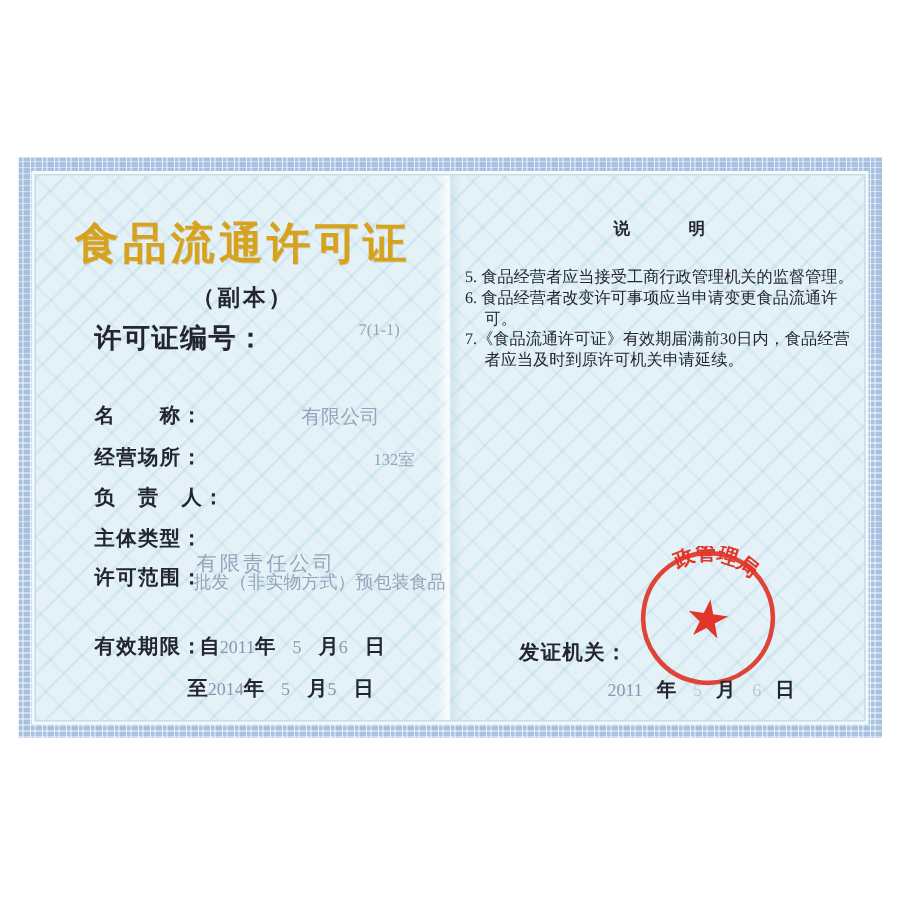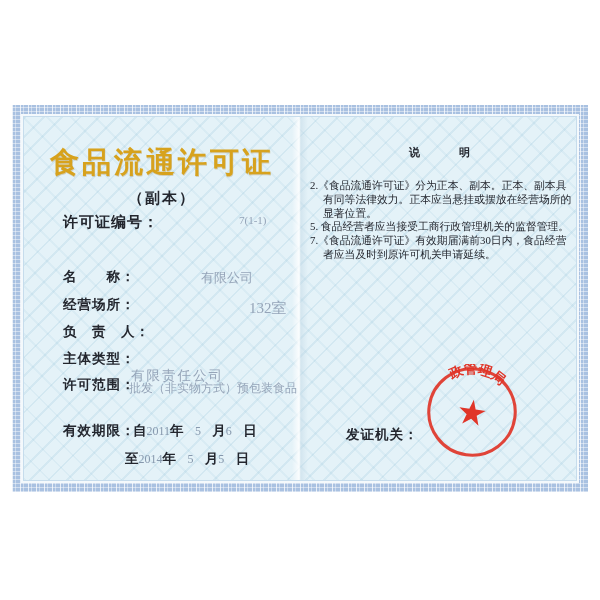--- a/index.html
+++ b/index.html
@@ -40,21 +40,21 @@
   .ink { color:#23262e; }
   .faint { color:#95a4b8; }
   .printnum { color:#8698ad; font-family:"Liberation Serif","DejaVu Serif",serif; }
 
   
   .title { left:16px; top:26px; width:244px; text-align:center;
     font-size:29px; font-weight:bold; color:#d7a21d; letter-spacing:3px;
     text-shadow:0.5px 0.5px 0 rgba(150,105,10,.25); white-space:nowrap; }
   .subtitle { left:16px; top:72px; width:244px; text-align:center;
     font-size:15px; font-weight:bold; letter-spacing:2px; }
-  .licno-label { left:39px; top:96px; font-size:15px; font-weight:bold; letter-spacing:1px; }
+  .licno-label { left:39px; top:96px; font-size:18px; font-weight:bold; letter-spacing:1px; }
   .licno-value { left:215px; top:97px; font-size:11px; }
 
   .flabel { left:39px; font-size:13.5px; font-weight:bold; letter-spacing:1px; white-space:nowrap; }
   .fval { font-size:13px; white-space:nowrap;text-align:right; }
 
   .vrow { font-size:13.5px; font-weight:bold; white-space:nowrap; }
   .vrow .printnum { font-weight:normal; font-size:12px; }
 
   
   .heading { left:277px; top:28px; width:277px; text-align:center;
@@ -81,21 +81,21 @@
       <div class="abs title">食品流通许可证</div>
       <div class="abs subtitle ink">（副本）</div>
 
       <div class="abs licno-label ink">许可证编号：</div>
       <div class="abs licno-value faint">7(1-1)</div>
 
       <div class="abs flabel ink" style="top:151px;">名　　称：</div>
       <div class="abs fval faint" style="left:177px; top:152px;">有限公司</div>
 
       <div class="abs flabel ink" style="top:179px;">经营场所：</div>
-      <div class="abs fval faint" style="left:225px; top:182px; font-size:15px;">132室</div>
+      <div class="abs fval faint" style="left:225px; top:182px; font-size:11px;">132室</div>
 
       <div class="abs flabel ink" style="top:206px;">负　责　人：</div>
       <div class="abs fval faint" style="left:150px; top:206px;"></div>
 
       <div class="abs flabel ink" style="top:233px;">主体类型：</div>
       <div class="abs fval faint" style="left:107px; top:233px; font-size:13.5px; letter-spacing:2px;margin-top:17px;">有限责任公司</div>
 
       <div class="abs flabel ink" style="top:259px;">许可范围：</div>
       <div class="abs fval faint" style="left:105px; top:263px; font-size:12px;">批发（非实物方式）预包装食品</div>
 
@@ -109,36 +109,44 @@
       <div class="abs vrow ink" style="left:101px; top:333px;text-align:center;">
         <span>至</span><span class="printnum">2014</span><span>年</span>
         <span class="printnum" style="margin-left:8px;">5</span>
         <span style="margin-left:8px;">月</span><span class="printnum">5</span>
         <span style="margin-left:8px;">日</span>
       </div>
 
       <div class="abs heading ink">说　明</div>
 
       <div class="abs notes">
-        <div class="note">2.《食品流通许可证》分为正本、副本。正本、副本具有同等法律效力。正本应当悬挂或摆放在经营场所的显著位置。</div>
         <div class="note">5. 食品经营者应当接受工商行政管理机关的监督管理。</div>
+        <div class="note">6. 食品经营者改变许可事项应当申请变更食品流通许可。</div>
         <div class="note">7.《食品流通许可证》有效期届满前30日内，食品经营者应当及时到原许可机关申请延续。</div>
       </div>
 
       <div class="abs issuer ink">发证机关：</div>
 
       <div class="abs stamp">
         <svg viewBox="0 0 100 100">
           <g transform="rotate(8 50 50)">
             <circle cx="50" cy="50" r="45" fill="none" stroke="#e03528" stroke-width="3.2" opacity="0.92"></circle>
             <path id="stampArc" d="M 12,62 A 40,40 0 1 1 88,62" fill="none"></path>
             <text font-size="14" font-weight="bold" fill="#e03528" font-family="Liberation Serif, DejaVu Serif, serif">
               <textPath href="#stampArc" startOffset="50%" text-anchor="middle">政管理局</textPath>
             </text>
             <text x="50" y="63" font-size="36" text-anchor="middle" fill="#e03528">★</text>
           </g>
         </svg>
       </div>
 
+      <div class="abs issue-date ink">
+        <span class="printnum">2011</span>
+        <span style="margin-left:6px;">年</span>
+        <span class="printnum" style="margin-left:8px; opacity:.45;">5</span>
+        <span style="margin-left:6px;">月</span>
+        <span class="printnum" style="margin-left:8px; opacity:.45;">6</span>
+        <span style="margin-left:6px;">日</span>
+      </div>
 
     </div>
   </div>
 </div>
 
 </body></html>

